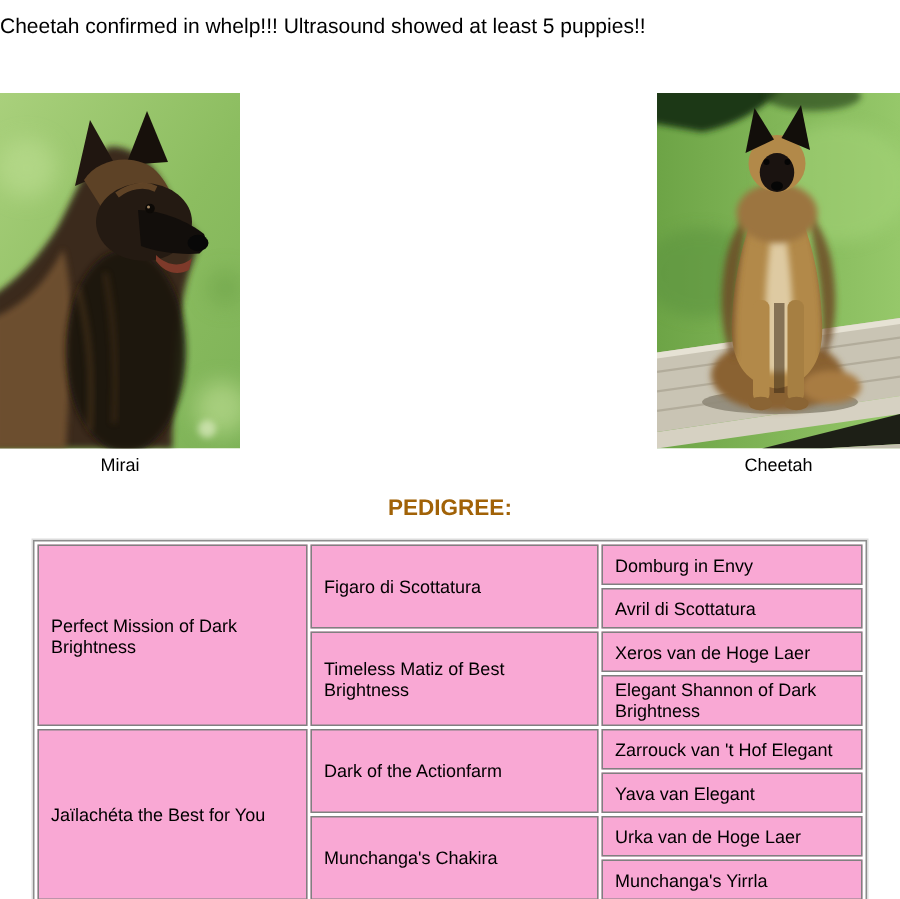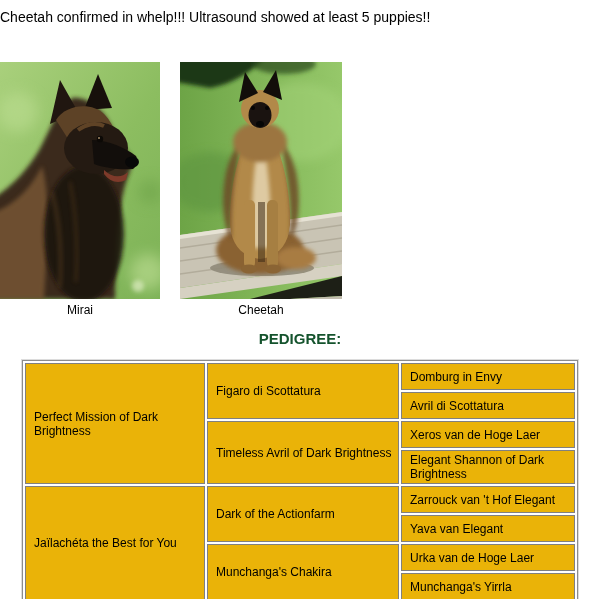--- a/index.html
+++ b/index.html
@@ -18,21 +18,21 @@
   }
   .title {
     padding-top: 9px;
     text-align: left;
     font-size: 14px;
     color: #000000;
   }
   .photos {
     margin-top: 37px;
     display: flex;
-    justify-content: flex-start;
+    justify-content: space-between;
     align-items: flex-start;
     gap: 20px;
   }
   figure.photo {
     margin: 0;
     text-align: center;
   }
   figure.photo svg {
     display: block;
   }
@@ -40,34 +40,34 @@
     margin-top: 4px;
     font-size: 12px;
     color: #000000;
     text-align: center;
   }
   .pedigree-heading {
     margin-top: 13px;
     text-align: center;
     font-weight: bold;
     font-size: 15px;
-    color: #14532d;
+    color: #a16207;
   }
   table.pedigree {
     margin: 13px auto 0 auto;
     width: 556px;
     border-collapse: separate;
     border-spacing: 2px;
     border: 1px solid #8c8c8c;
     box-shadow: 0 0 0 1px #dcdcdc;
     background: #ffffff;
   }
   table.pedigree td {
     border: 1px solid #808080;
-    background: #eab308;
+    background: #f9a8d4;
     font-size: 12px;
     color: #000000;
     padding: 2px 4px 2px 8px;
     vertical-align: middle;
     text-align: left;
   }
   td.c1 { width: 166px; margin-left: 11px; }
   td.c2 { width: 178px; }
   td.c3 { width: auto; }
   tr.leafrow { height: 27px; }
@@ -192,21 +192,21 @@
     <tbody>
       <tr class="leafrow">
         <td class="c1" rowspan="4">Perfect Mission of Dark Brightness</td>
         <td class="c2" rowspan="2">Figaro di Scottatura</td>
         <td class="c3">Domburg in Envy</td>
       </tr>
       <tr class="leafrow">
         <td class="c3">Avril di Scottatura</td>
       </tr>
       <tr class="leafrow">
-        <td class="c2" rowspan="2">Timeless Avril of Dark Brightness</td>
+        <td class="c2" rowspan="2">Timeless Matiz of Best Brightness</td>
         <td class="c3">Xeros van de Hoge Laer</td>
       </tr>
       <tr class="leafrow">
         <td class="c3">Elegant Shannon of Dark Brightness</td>
       </tr>
       <tr class="leafrow">
         <td class="c1" rowspan="4">Jaïlachéta the Best for You</td>
         <td class="c2" rowspan="2">Dark of the Actionfarm</td>
         <td class="c3">Zarrouck van 't Hof Elegant</td>
       </tr>

